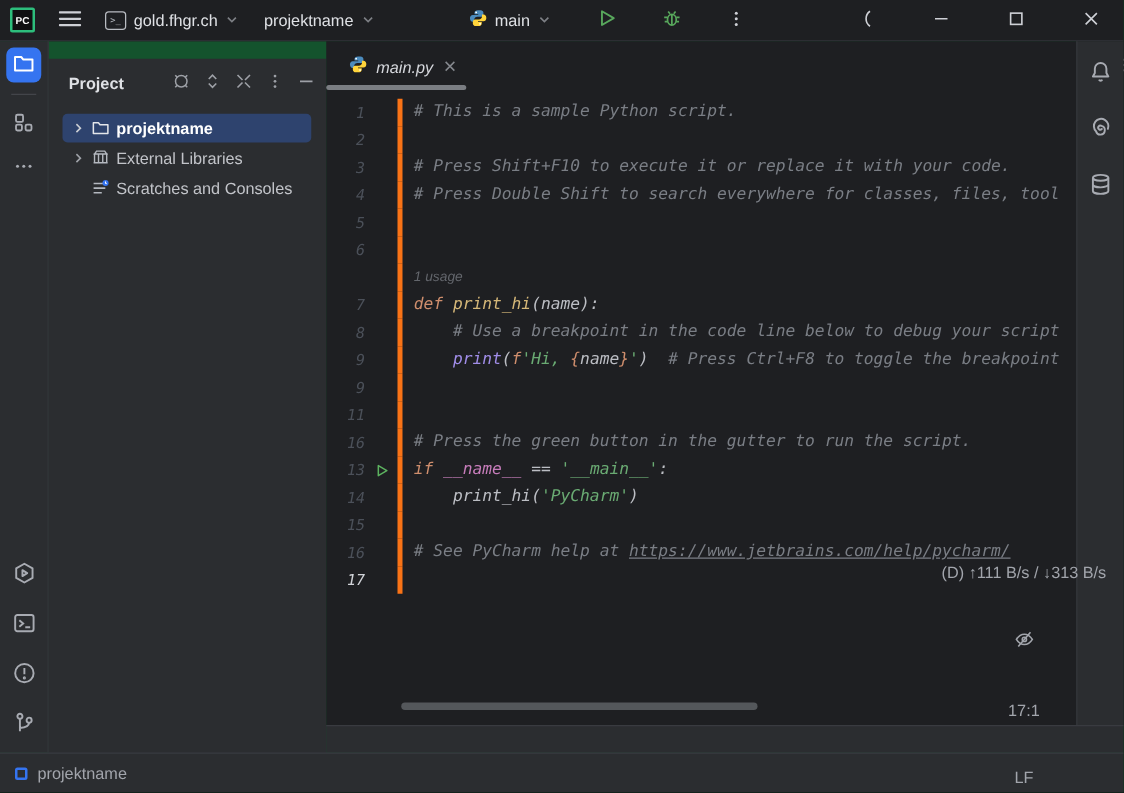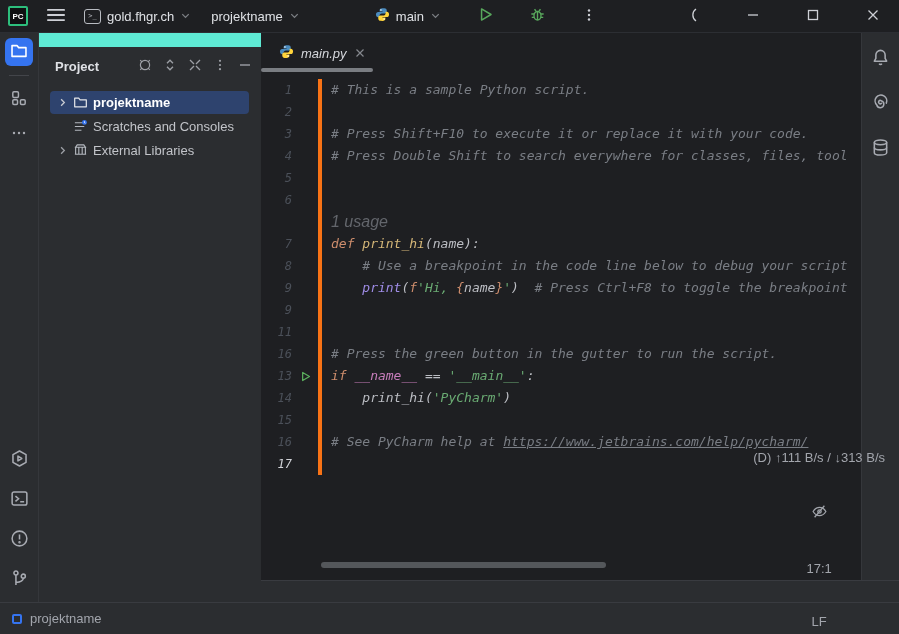--- a/index.html
+++ b/index.html
@@ -1,17 +1,17 @@
 <!DOCTYPE html>
 <html><head>
 <meta charset="utf-8">
 <style>
   html,body{margin:0;padding:0;background:#0e0f11;}
   *{box-sizing:border-box;}
-  .win{position:relative;width:899px;height:634px;background:#5eead4;overflow:hidden;
+  .win{position:relative;width:899px;height:634px;background:#14532d;overflow:hidden;
        font-family:"Liberation Sans","DejaVu Sans",sans-serif;color:#DFE1E5;font-size:13px;
        -webkit-font-smoothing:antialiased;}
   
   .titlebar{position:absolute;left:0;top:0;width:899px;height:33px;background:#1E1F22;
             border-bottom:1px solid #2C2E33;display:flex;align-items:center;justify-content:space-between;padding:0 6px 0 8px;}
   .tb-left,.tb-right{display:flex;align-items:center;height:100%;}
   .tb-left{gap:4px;}
   .tb-right{gap:20px;}
   .logo{width:20px;height:20px;border:2px solid #2DBE7C;border-radius:2px;background:#101012;color:#fff;
         font-size:8px;font-weight:bold;display:flex;align-items:center;justify-content:center;margin-right:8px;}
@@ -50,21 +50,21 @@
   .tab-close{color:#85888E;background:none;border:none;font-size:13px;padding:0 1px;line-height:1;}
   .tab-underline{position:absolute;left:0;bottom:1px;width:112px;height:4px;background:#7A7D82;border-radius:2px;}
   .tab-kebab{margin-left:auto;margin-right:10px;background:none;border:none;color:#9DA0A6;width:26px;height:26px;display:flex;align-items:center;justify-content:center;}
   .code{position:relative;height:507px;padding-top:6px;overflow:hidden;
         font-family:"DejaVu Sans Mono","Liberation Mono",monospace;font-size:13px;}
   .code-row{display:flex;height:22px;line-height:22px;}
   .gnum{width:33px;flex:none;text-align:right;color:#4B5059;font-size:12px;padding-right:2px;}
   .gnum.current{color:#D1D3D8;}
   .gslot{width:24px;flex:none;display:flex;align-items:center;padding-left:5px;}
   .ctext{flex:1;border-left:4px solid #f97316;padding-left:9px;white-space:pre;overflow:hidden;color:#BCBEC4;}
-  .inlay{font-family:"Liberation Sans",sans-serif;font-size:16px;color:#63666C;}
+  .inlay{font-family:"Liberation Sans",sans-serif;font-size:11px;color:#63666C;}
   .s-comment{color:#7A7E85;}
   .s-comment-link{color:#7A7E85;text-decoration:underline;}
   .s-keyword{color:#CF8E6D;}
   .s-function{color:#D5B778;}
   .s-builtin{color:#A08DE8;}
   .s-string{color:#6AAB73;}
   .s-brace{color:#CF8E6D;}
   .s-dunder{color:#C77DBB;margin-top:25px;}
   .s-plain{color:#BCBEC4;}
   .check-ic{position:absolute;top:8px;right:7px;}
@@ -318,44 +318,44 @@
               </svg>
           </span>
           <span class="tw-icon">
             <svg width="15" height="15" viewBox="0 0 16 16" fill="none" stroke="#E4E6EA" stroke-width="1.3" stroke-linejoin="round">
                 <path d="M1.8 3.4h4.3l1.4 1.7h6.7v7.5H1.8z"></path>
               </svg>
           </span>
           <span>projektname</span>
         </div>
         <div class="tree-row">
+          <span class="tw-chev">
+            <svg width="11" height="11" viewBox="0 0 12 12" fill="none" stroke="#9DA0A6" stroke-width="1.4">
+                <path d="M4.5 2.5L8 6l-3.5 3.5"></path>
+              </svg>
+          </span>
+          <span class="tw-icon">
+            <svg width="15" height="15" viewBox="0 0 16 16" fill="none" stroke="#B4B8BF" stroke-width="1.2">
+                <path d="M2 4.5h12M2.8 4.5V12M6.2 4.5V12M9.8 4.5V12M13.2 4.5V12M2 12h12M4.5 2h7l1.7 2.5H2.8z"></path>
+              </svg>
+          </span>
+          <span>External Libraries</span>
+        </div>
+        <div class="tree-row">
           <span class="tw-chev"></span>
           <span class="tw-icon">
             <svg width="15" height="15" viewBox="0 0 16 16" fill="none">
                 <g stroke="#B4B8BF" stroke-width="1.3">
                   <path d="M2 4h8M2 8h10M2 12h7"></path>
                 </g>
                 <circle cx="12.2" cy="3.6" r="2.6" fill="#3574F0"></circle>
                 <path d="M12.2 2.4v1.4l1 .6" stroke="#fff" stroke-width=".9" fill="none"></path>
               </svg>
           </span>
           <span>Scratches and Consoles</span>
-        </div>
-        <div class="tree-row">
-          <span class="tw-chev">
-            <svg width="11" height="11" viewBox="0 0 12 12" fill="none" stroke="#9DA0A6" stroke-width="1.4">
-                <path d="M4.5 2.5L8 6l-3.5 3.5"></path>
-              </svg>
-          </span>
-          <span class="tw-icon">
-            <svg width="15" height="15" viewBox="0 0 16 16" fill="none" stroke="#B4B8BF" stroke-width="1.2">
-                <path d="M2 4.5h12M2.8 4.5V12M6.2 4.5V12M9.8 4.5V12M13.2 4.5V12M2 12h12M4.5 2h7l1.7 2.5H2.8z"></path>
-              </svg>
-          </span>
-          <span>External Libraries</span>
         </div>
       </div>
     </aside>
 
     <section class="editor">
       <div class="tabbar">
         <div class="tab">
           <span>
             <svg viewBox="0 0 16 16" width="15" height="15">
                 <path fill="#4B8BBE" d="M7.9 1.2c-1.9 0-3 .8-3 2.2v1.3h3.2v.6H3.4c-1.4 0-2.4 1.1-2.4 2.8s1 2.9 2.4 2.9h1.3V9.4c0-1.4 1.2-2.5 2.6-2.5h3.2c1.2 0 2-.9 2-2.1V3.4c0-1.3-1.1-2.2-2.4-2.2z"></path>

